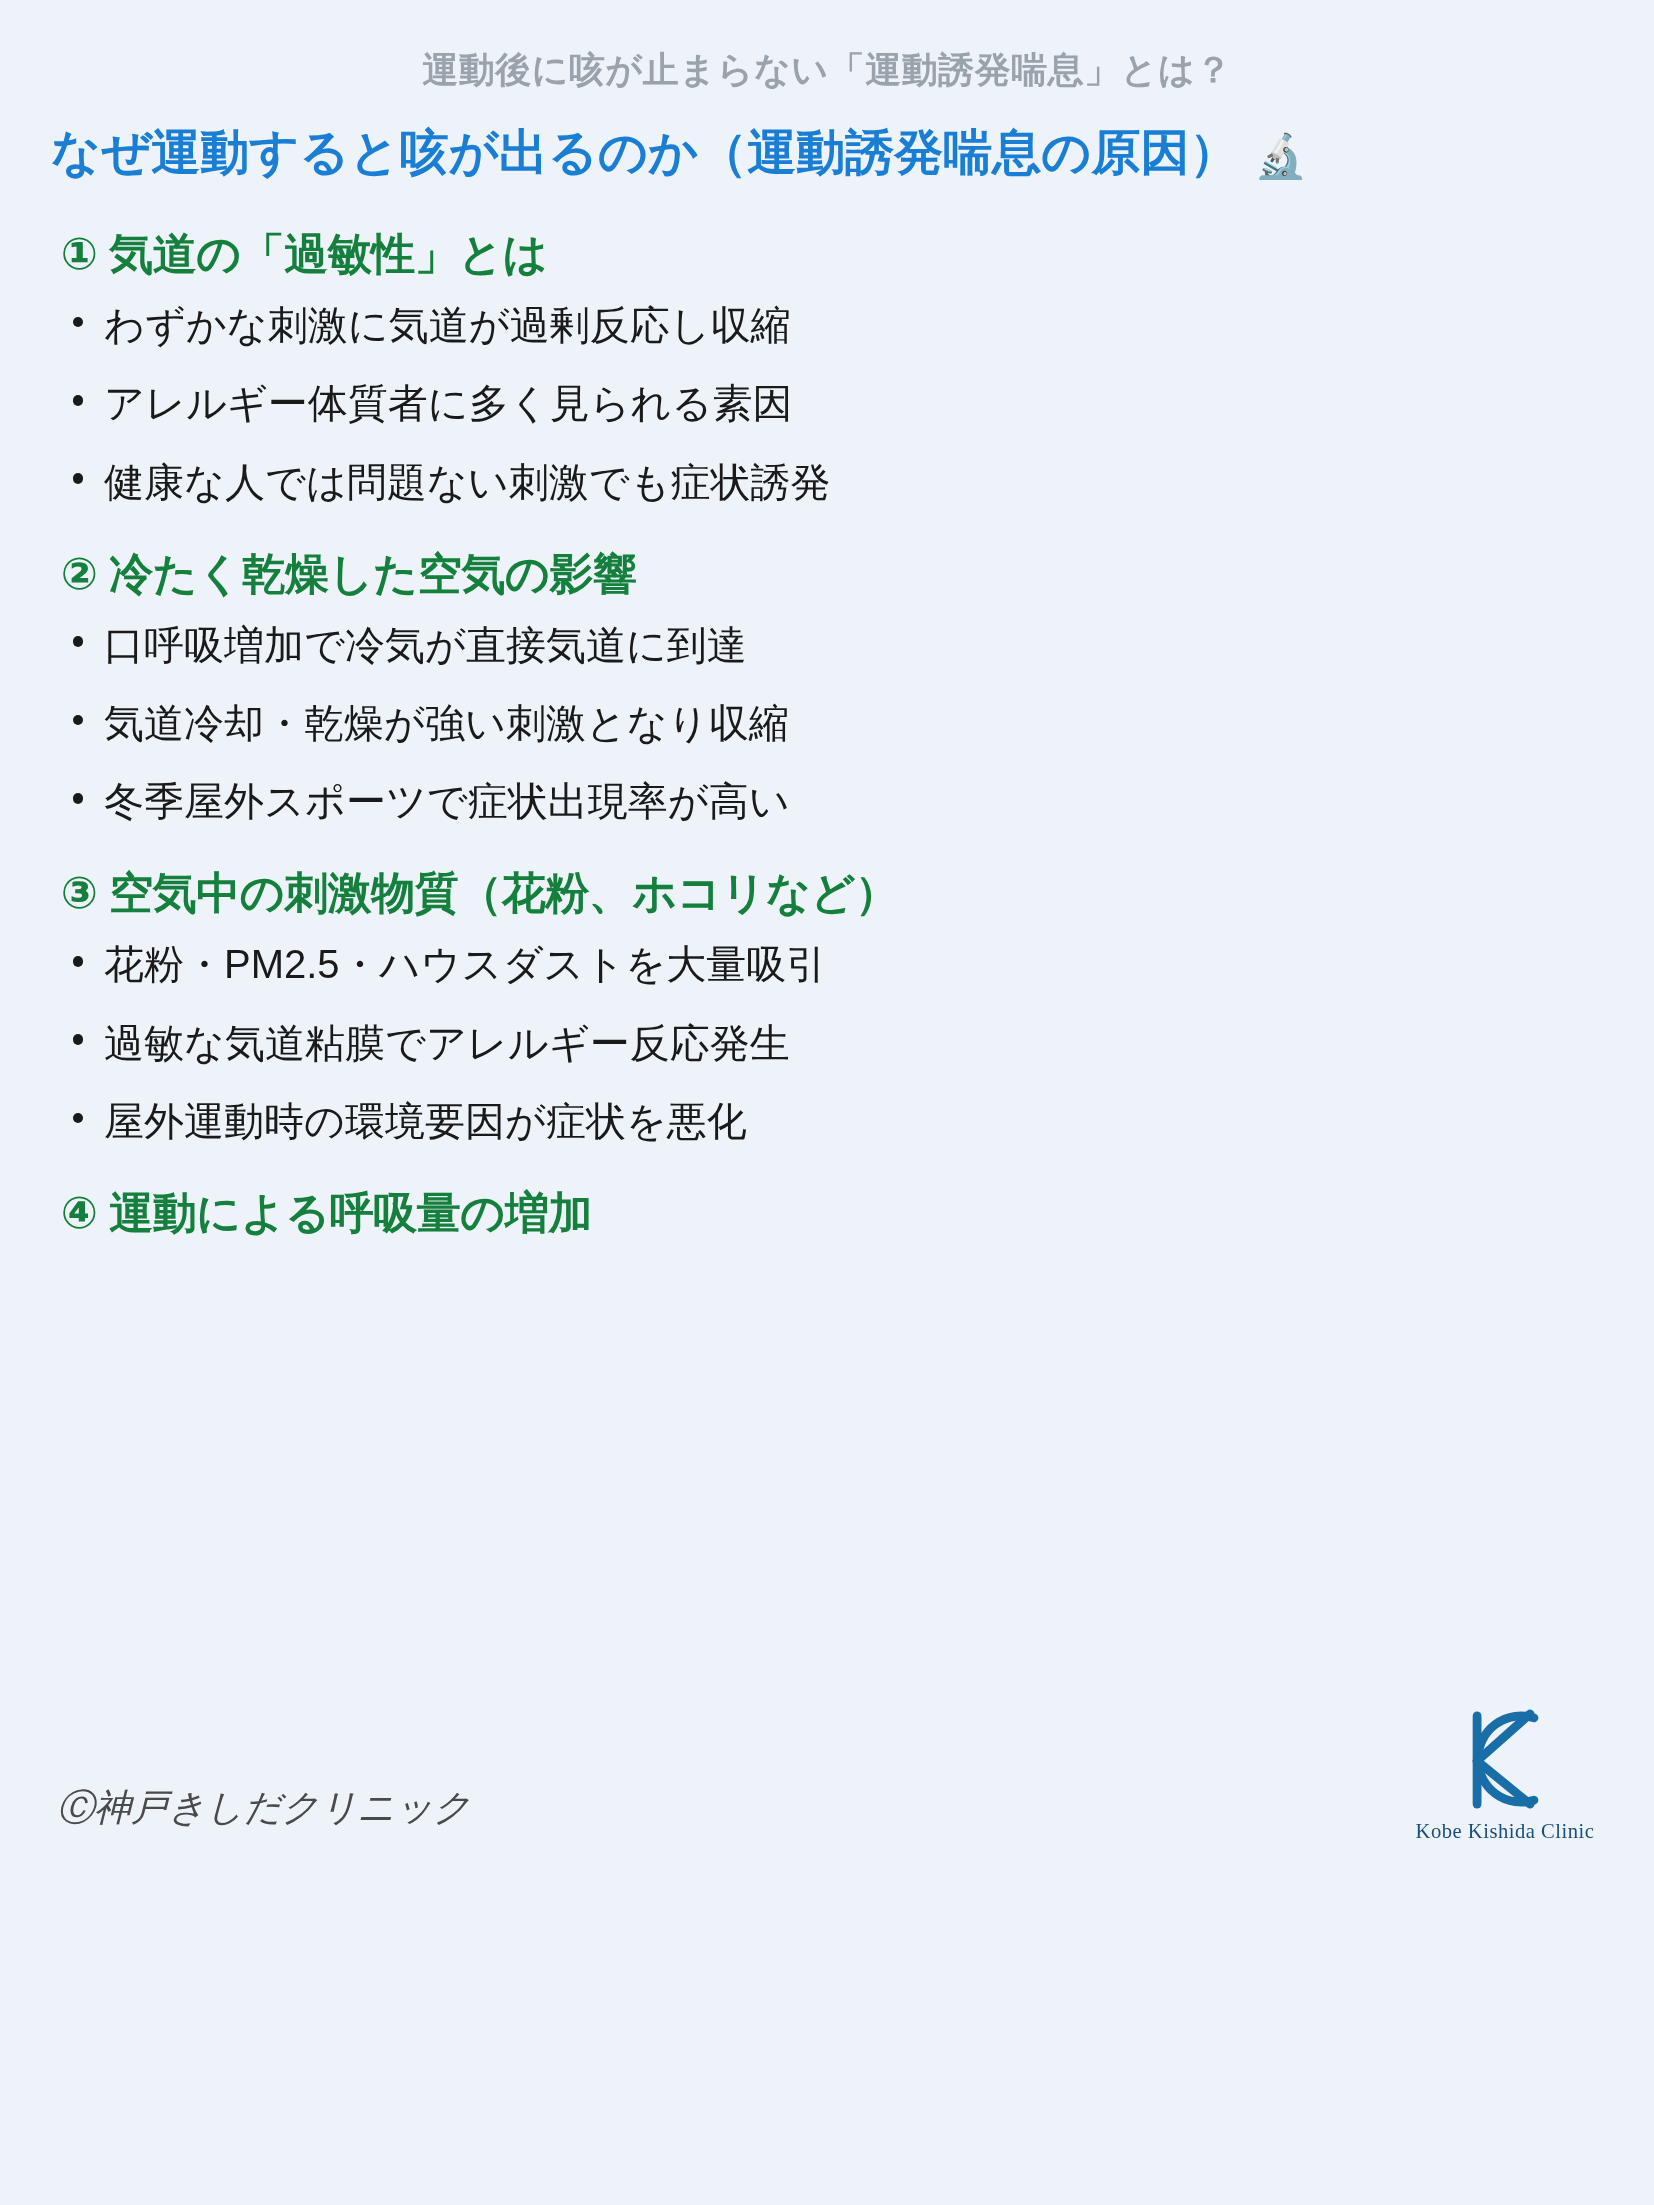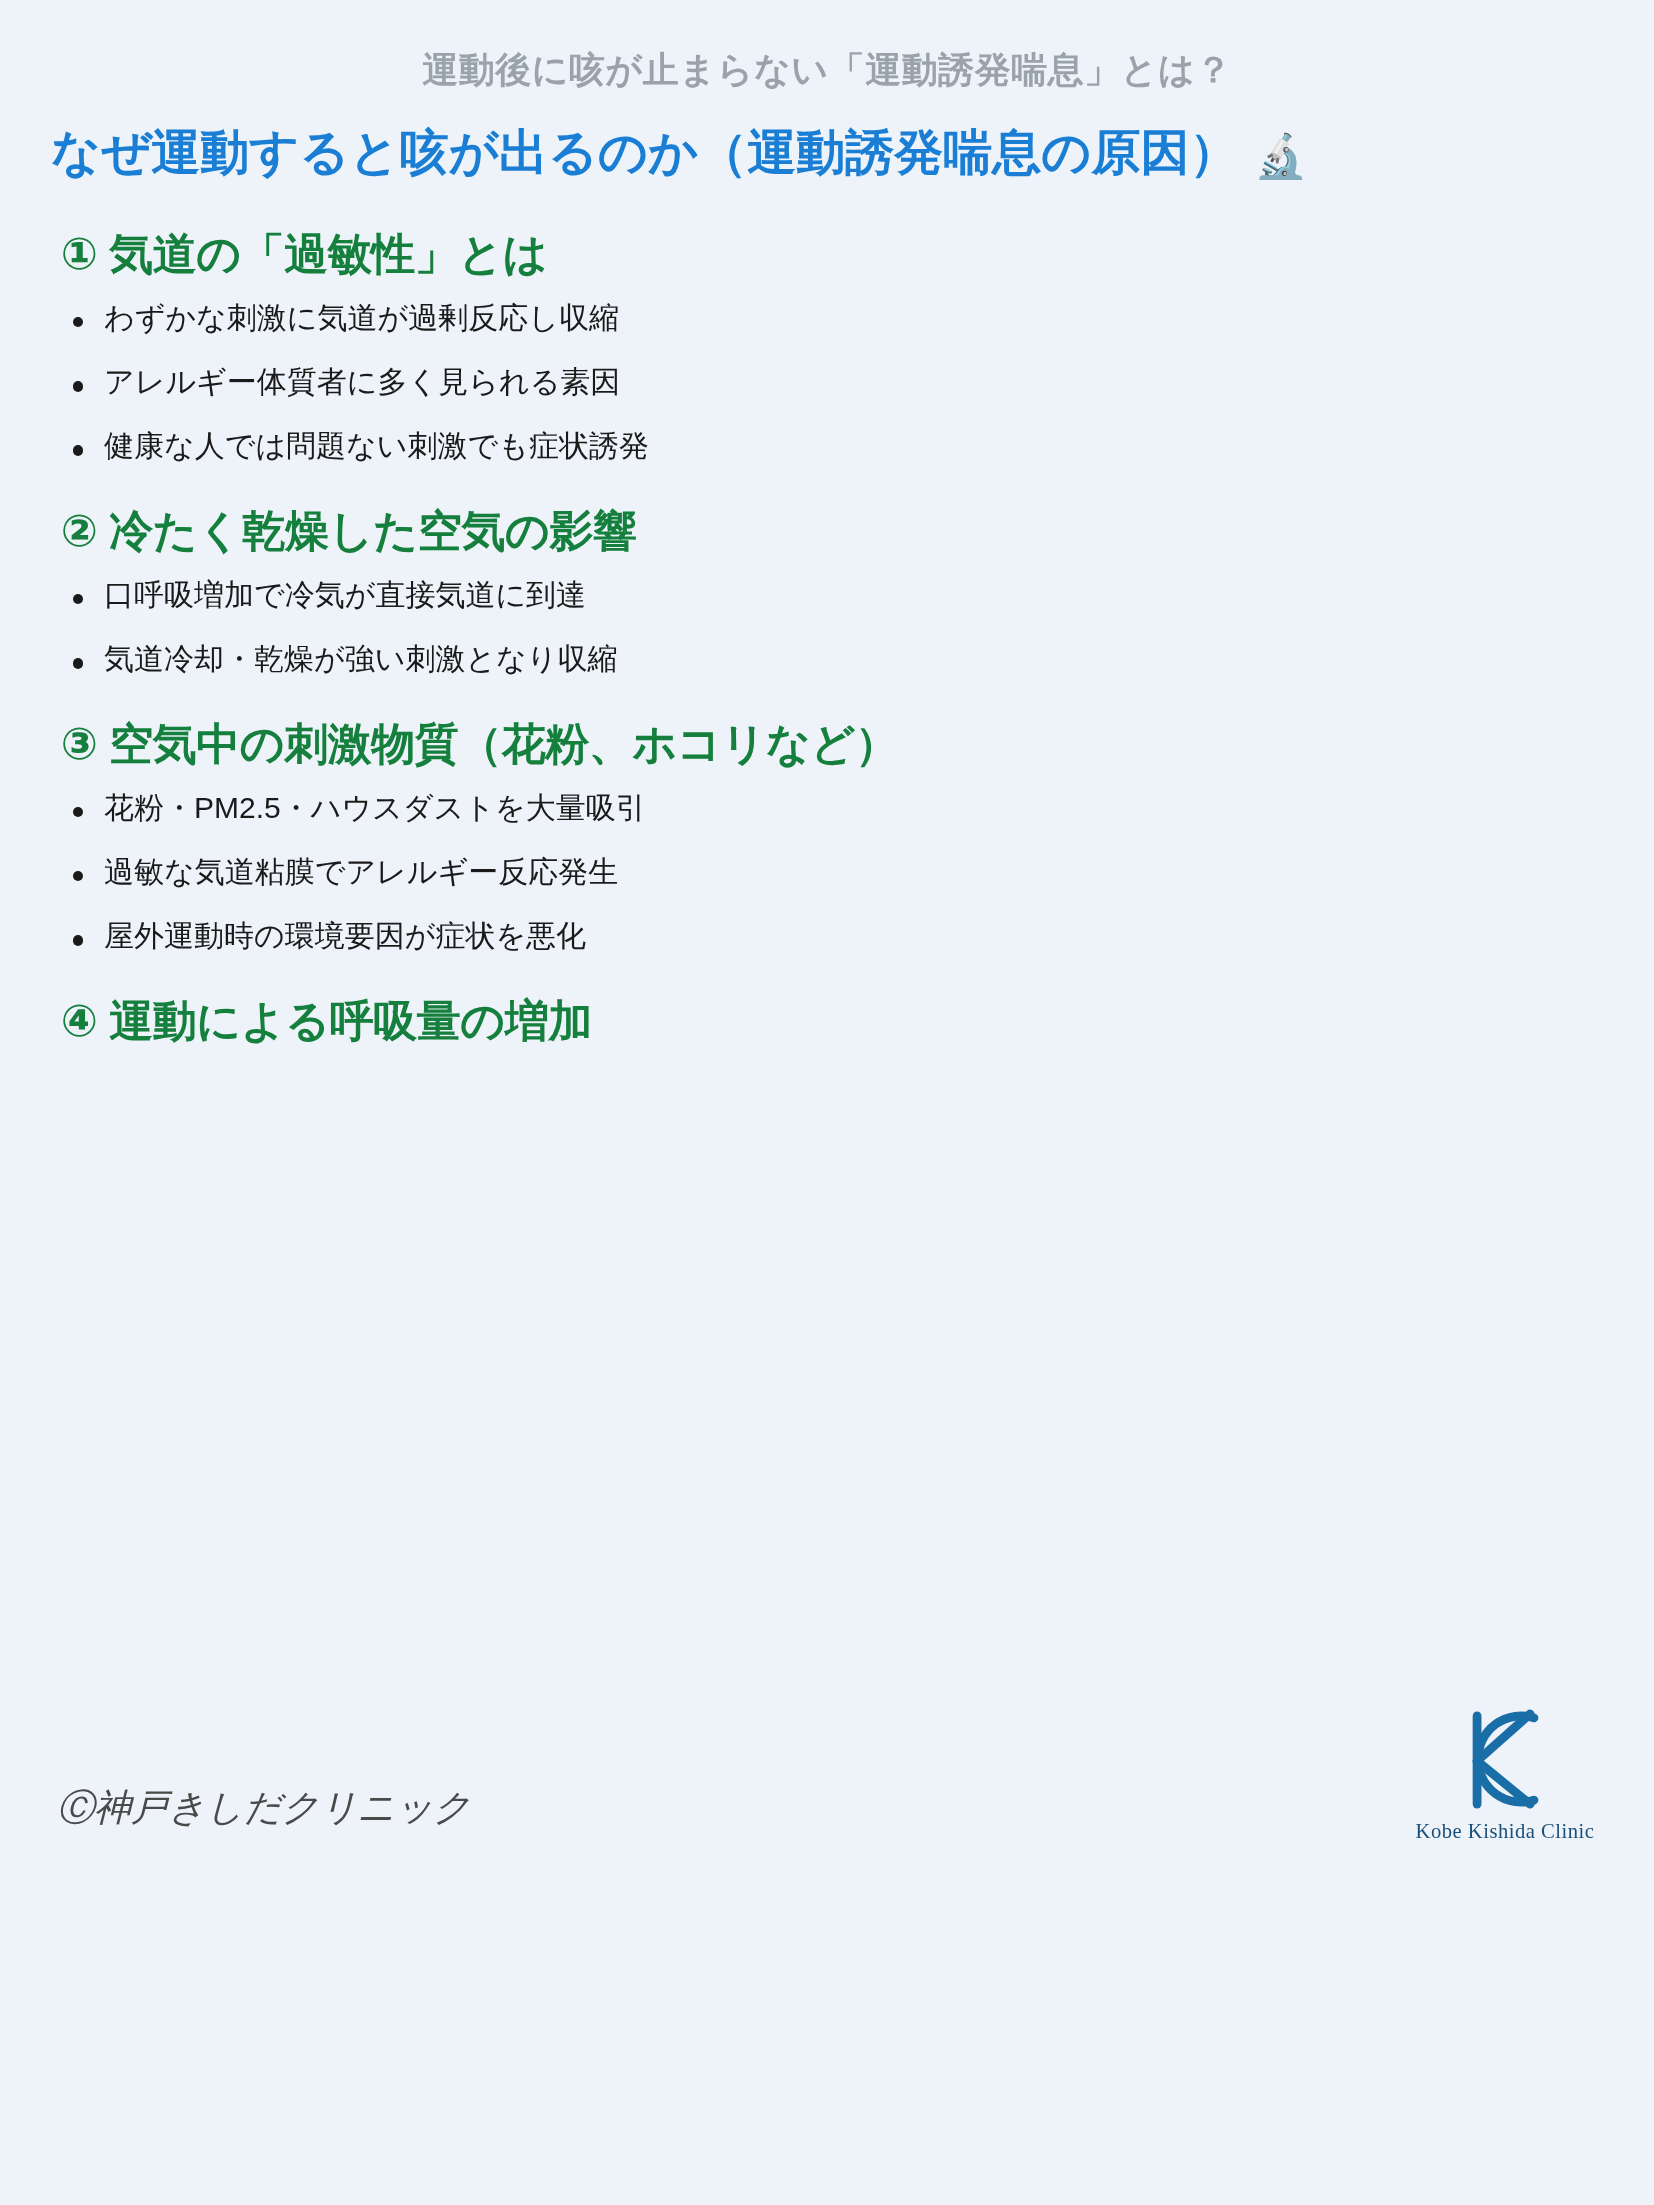--- a/index.html
+++ b/index.html
@@ -55,21 +55,21 @@
     line-height: 1.35;
     letter-spacing: -0.5px;
   }
   ul.bullets {
     list-style: none;
     margin: 0;
     padding: 0;
   }
   ul.bullets li {
     position: relative;
-    font-size: 30px;
+    font-size: 40px;
     line-height: 1.42;
     color: #1a1a1a;
     margin: 0 0 21.6px 0;
     padding-left: 53px;
   }
   ul.bullets li::before {
     content: "";
     position: absolute;
     left: 21.6px;
     top: 19.6px;
@@ -125,20 +125,21 @@
       <li>アレルギー体質者に多く見られる素因</li>
       <li>健康な人では問題ない刺激でも症状誘発</li>
     </ul>
   </div>
 
   <div class="section">
     <div class="section-title">② 冷たく乾燥した空気の影響</div>
     <ul class="bullets">
       <li>口呼吸増加で冷気が直接気道に到達</li>
       <li>気道冷却・乾燥が強い刺激となり収縮</li>
+      <li>冬季屋外スポーツで症状出現率が高い</li>
     </ul>
   </div>
 
   <div class="section">
     <div class="section-title">③ 空気中の刺激物質（花粉、ホコリなど）</div>
     <ul class="bullets">
       <li>花粉・PM2.5・ハウスダストを大量吸引</li>
       <li>過敏な気道粘膜でアレルギー反応発生</li>
       <li>屋外運動時の環境要因が症状を悪化</li>
     </ul>

